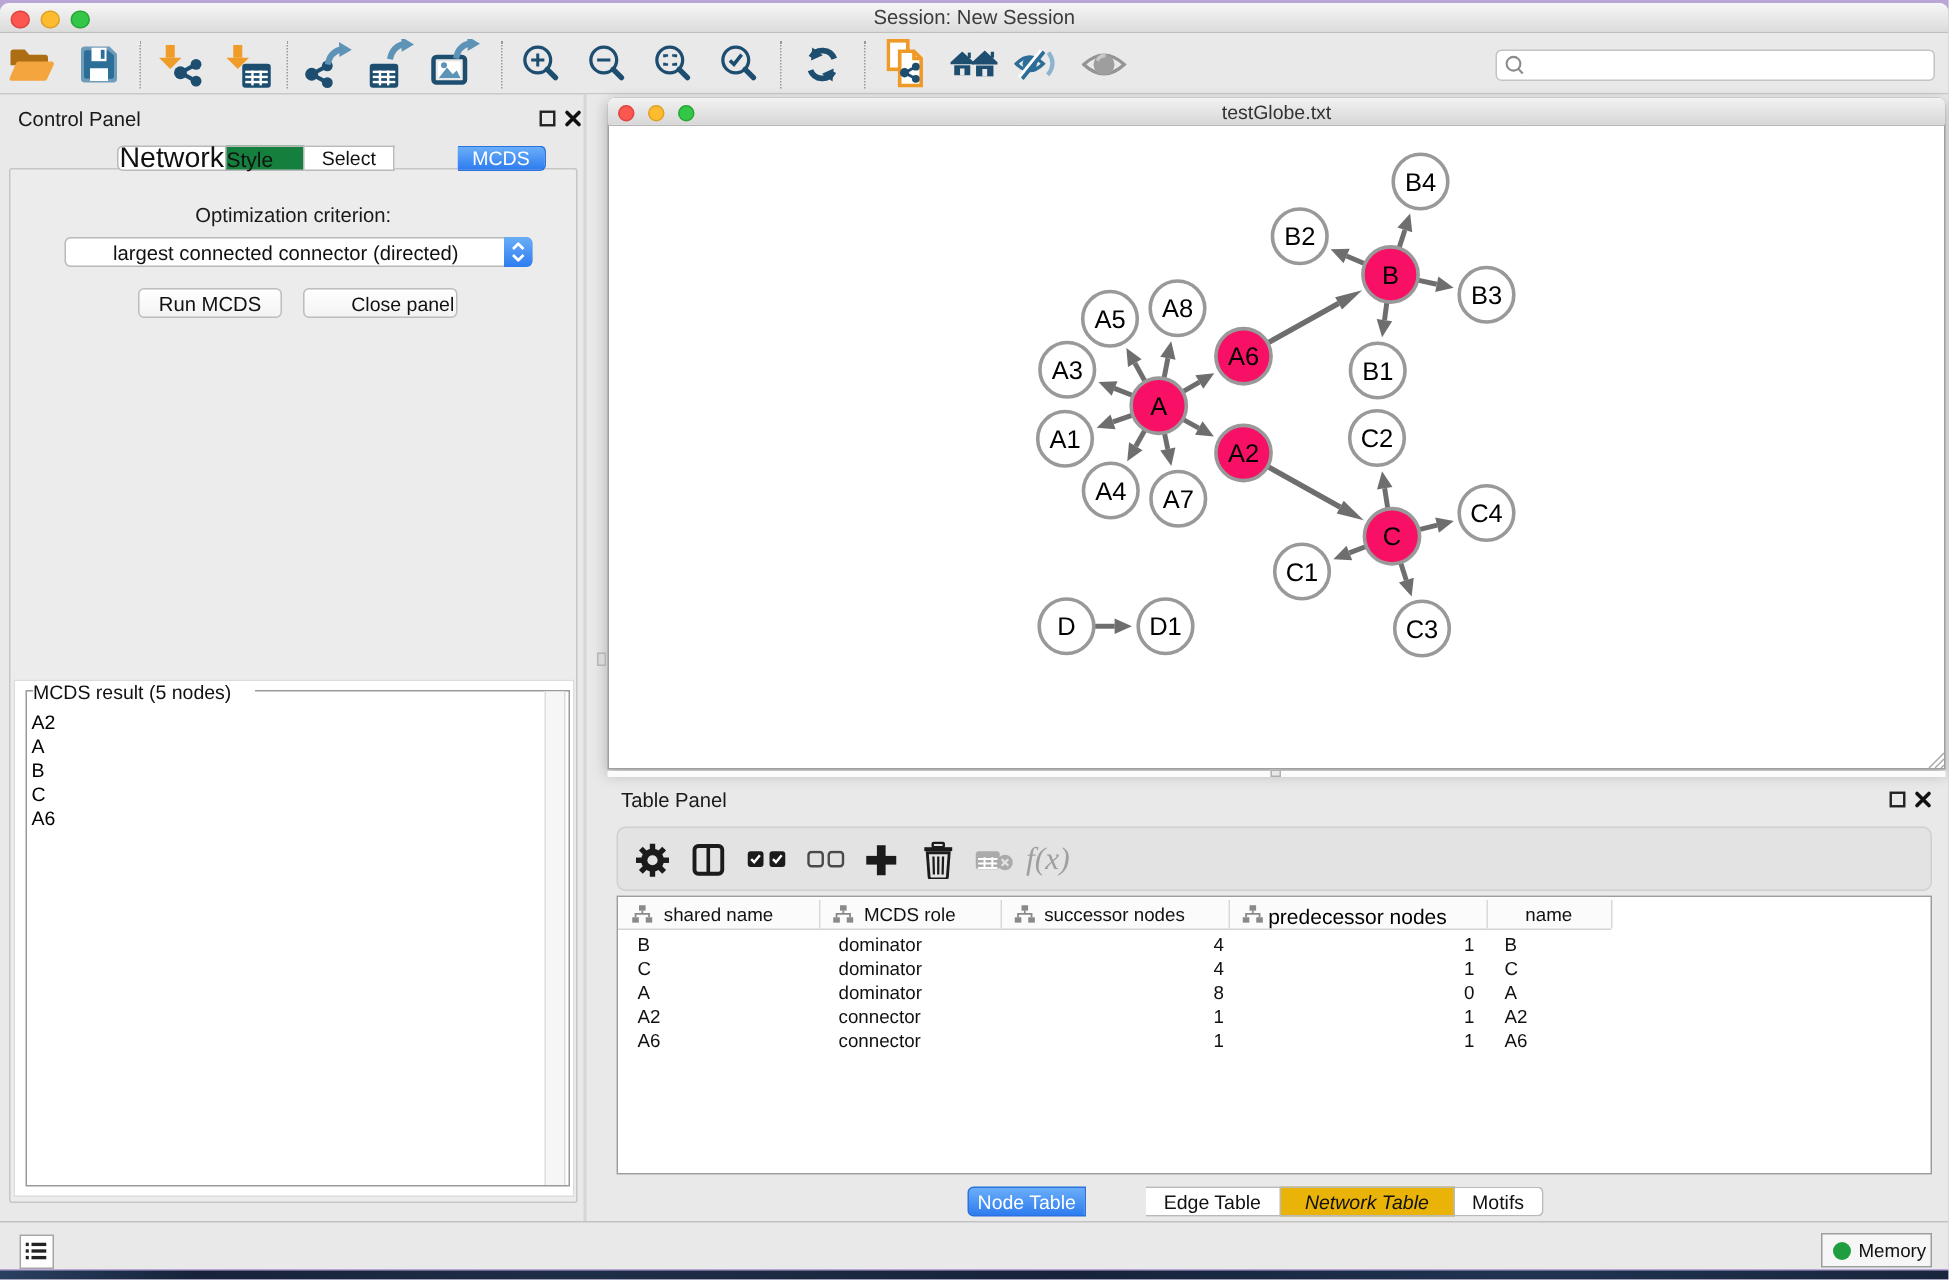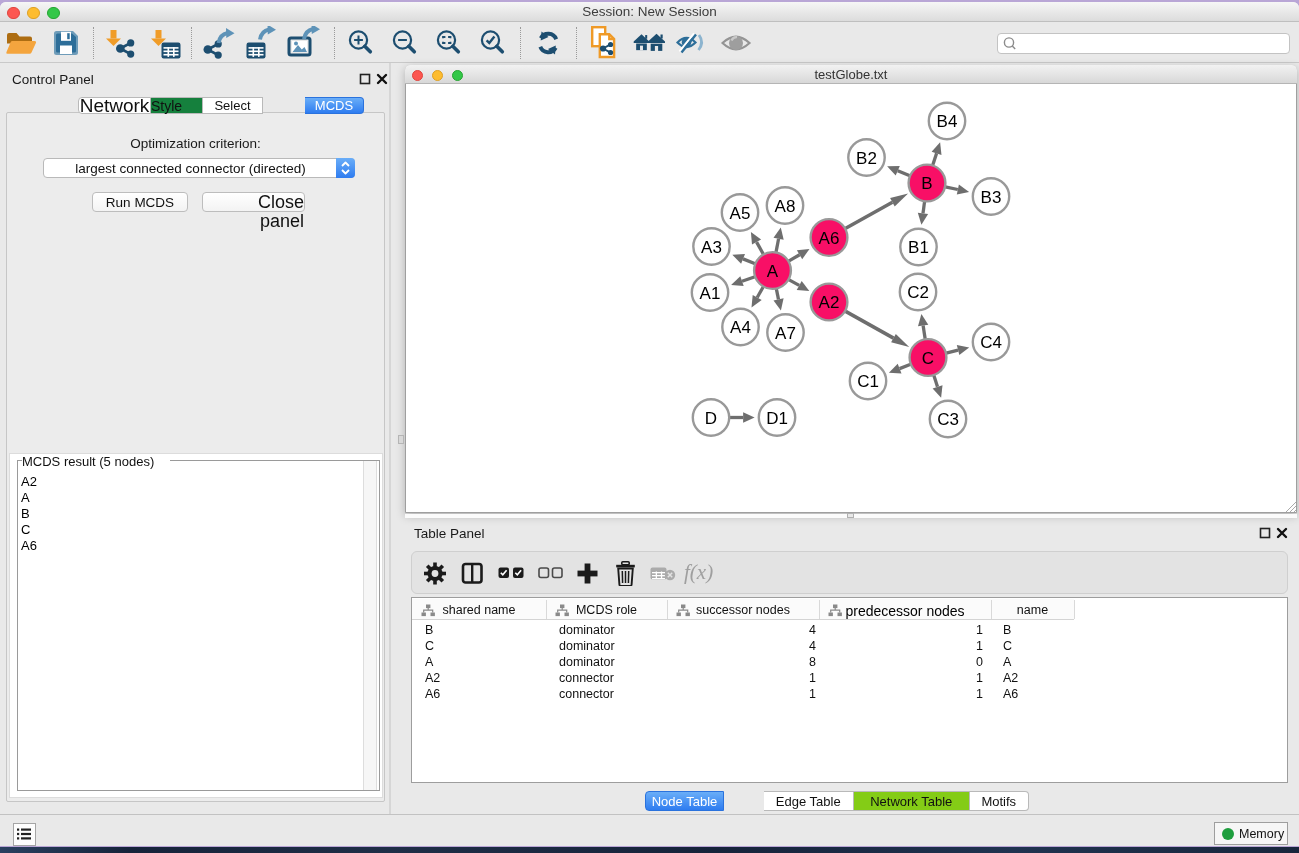--- a/index.html
+++ b/index.html
@@ -174,21 +174,21 @@
 <div class="abs" style="left:43px;top:158px;width:312px;height:20px;background:#fff;border:1px solid #b9b9b9;border-radius:4px;">
   <div class="abs" style="left:0;top:0;width:293px;height:18px;text-align:center;font-size:13.5px;line-height:19px;color:#111;">largest connected connector (directed)</div>
   <div class="abs" style="right:-1px;top:-1px;width:19px;height:20px;background:linear-gradient(#6aaef8,#2e7cf0);border-radius:0 4px 4px 0;">
     <svg width="19" height="20">
         <path d="M6 8 L9.5 4.5 L13 8" fill="none" stroke="#fff" stroke-width="1.8" stroke-linejoin="round"></path>
         <path d="M6 12 L9.5 15.5 L13 12" fill="none" stroke="#fff" stroke-width="1.8" stroke-linejoin="round"></path>
       </svg>
   </div>
 </div>
 <div class="abs" style="left:92px;top:192px;width:96px;height:20px;background:linear-gradient(#ffffff,#f3f3f3);border:1px solid #bdbdbd;border-radius:4px;font-size:13.5px;text-align:center;line-height:19px;color:#111;">Run MCDS</div>
-<div class="abs" style="left:202px;top:192px;width:103px;height:20px;background:linear-gradient(#ffffff,#f3f3f3);border:1px solid #bdbdbd;border-radius:4px;font-size:18px;text-align:right;line-height:19px;color:#111;padding-left:30px;">Close panel</div>
+<div class="abs" style="left:202px;top:192px;width:103px;height:20px;background:linear-gradient(#ffffff,#f3f3f3);border:1px solid #bdbdbd;border-radius:4px;font-size:13px;text-align:center;line-height:19px;color:#111;padding-left:30px;">Close panel</div>
 
 <div class="abs" style="left:9px;top:453px;width:374px;height:345px;background:#fff;border:1px solid #dcdcdc;"></div>
 <div class="abs" style="left:17px;top:460px;width:363px;height:331px;border:1px solid #9a9a9a;"></div>
 <div class="abs" style="left:363px;top:461px;width:14px;height:329px;background:#f6f6f6;border-left:1px solid #ddd;border-right:1px solid #ddd;"></div>
 <div class="abs" style="left:22px;top:454px;width:148px;height:13px;background:#fff;font-size:13px;color:#111;">MCDS result (5 nodes)</div>
 <div class="abs" style="left:21px;top:474px;width:100px;font-size:13px;color:#000;line-height:16px;">A2<br>A<br>B<br>C<br>A6</div>
 
 <div class="abs" style="left:391px;top:63px;width:908px;height:751px;background:#e9e9e9;"></div>
 <div class="abs" style="left:389px;top:63px;width:2px;height:751px;background:#d6d6d6;"></div>
 
@@ -419,21 +419,21 @@
 <div class="abs" style="left:883px;top:671px;width:100px;text-align:right;font-size:12.5px;color:#111;">1</div>
 <div class="abs" style="left:1003px;top:671px;font-size:12.5px;color:#111;">A2</div>
 <div class="abs" style="left:425px;top:687px;font-size:12.5px;color:#111;">A6</div>
 <div class="abs" style="left:559px;top:687px;font-size:12.5px;color:#111;">connector</div>
 <div class="abs" style="left:716px;top:687px;width:100px;text-align:right;font-size:12.5px;color:#111;">1</div>
 <div class="abs" style="left:883px;top:687px;width:100px;text-align:right;font-size:12.5px;color:#111;">1</div>
 <div class="abs" style="left:1003px;top:687px;font-size:12.5px;color:#111;">A6</div>
 
 <div class="abs" style="left:645px;top:791px;width:79px;height:20px;background:linear-gradient(#6aaef8,#2e7cf0);border:1px solid #2a72dd;color:#fff;border-radius:4px 0 0 4px;font-size:13px;text-align:center;line-height:19px;">Node Table</div>
 <div class="abs" style="left:763.5px;top:791px;width:90.5px;height:20px;background:#fff;border:1px solid #b9b9b9;border-left:none;color:#111;border-radius:0;font-size:13px;text-align:center;line-height:19px;">Edge Table</div>
-<div class="abs" style="left:854px;top:791px;width:115.5px;height:20px;background:#84cc16;border:1px solid #b9b9b9;border-left:none;color:#111;border-radius:0;font-size:13px;text-align:center;line-height:19px;">Network Table</div>
+<div class="abs" style="left:854px;top:791px;width:115.5px;height:20px;background:#eab308;border:1px solid #b9b9b9;border-left:none;color:#111;border-radius:0;font-size:13px;text-align:center;line-height:19px;font-style:italic;">Network Table</div>
 <div class="abs" style="left:969.5px;top:791px;width:59.5px;height:20px;background:#fff;border:1px solid #b9b9b9;border-left:none;color:#111;border-radius:0 4px 4px 0;font-size:13px;text-align:center;line-height:19px;">Motifs</div>
 
 <div class="abs" style="left:0;top:814px;width:1299px;height:32px;background:#e9e9e9;border-top:1px solid #c2c2c2;"></div>
 <div class="abs" style="left:13px;top:823px;width:23px;height:23px;background:#fdfdfd;border:1px solid #a5a5a5;"></div>
 <svg class="abs" style="left:17px;top:828px" width="14" height="12">
     <g fill="#222">
       <rect x="0" y="0.5" width="2.2" height="2.2"></rect>
       <rect x="4" y="0.5" width="10" height="2.2"></rect>
       <rect x="0" y="4.9" width="2.2" height="2.2"></rect>
       <rect x="4" y="4.9" width="10" height="2.2"></rect>

